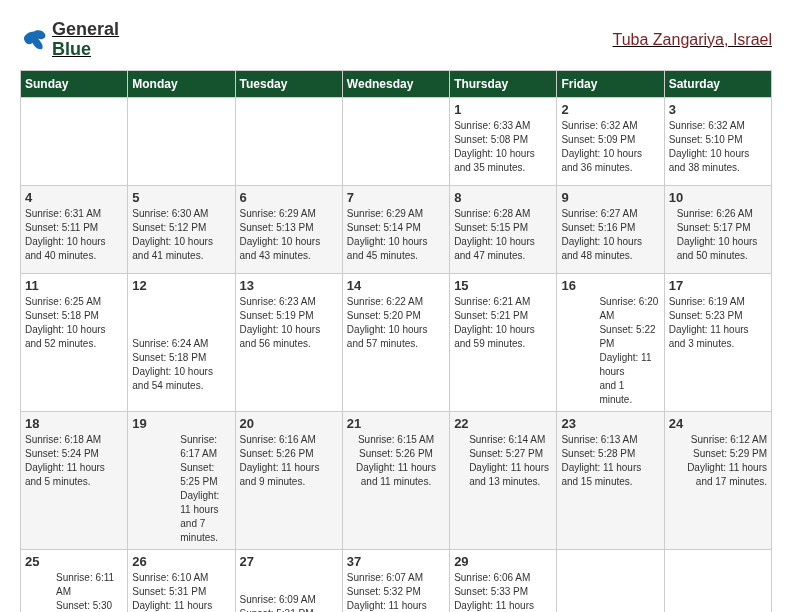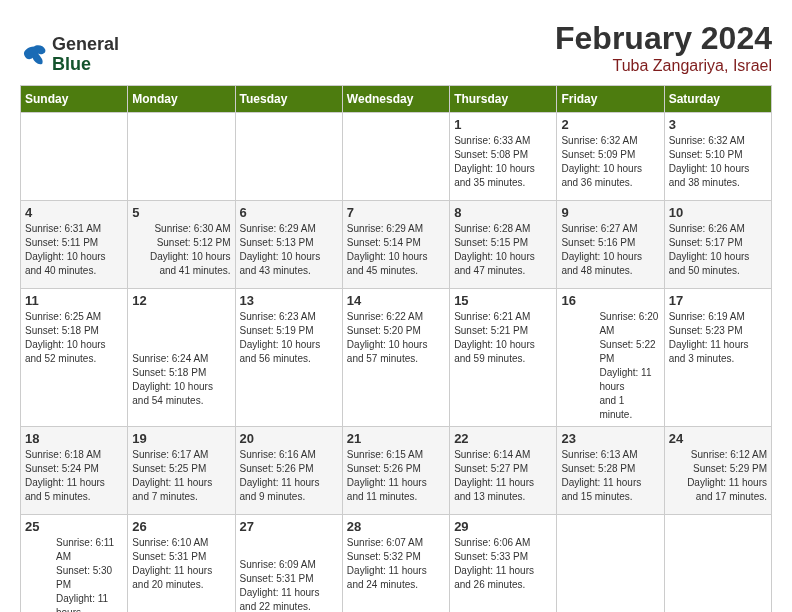--- a/index.html
+++ b/index.html
@@ -6,22 +6,23 @@
     body {
       font-family: Arial, sans-serif;
       background: #fff;
       width: 792px;
       min-height: 612px;
       padding: 20px;
     }
     .header {
       display: flex;
       justify-content: space-between;
-      align-items: flex-end;
+      align-items: center;
       margin-bottom: 10px;
+      text-decoration: underline;
     }
     .logo {
       display: flex;
       align-items: center;
       gap: 4px;
     }
     .logo-text {
       display: flex;
       flex-direction: column;
       font-size: 18px;
@@ -46,21 +47,21 @@
       font-size: 16px;
       font-weight: normal;
       color: #7f1d1d;
     }
     table {
       width: 100%;
       border-collapse: collapse;
       table-layout: fixed;
     }
     thead tr th {
-      background-color: #4d7c0f;
+      background-color: #14532d;
       color: #fff;
       font-size: 12px;
       font-weight: bold;
       padding: 6px 4px;
       text-align: left;
       border: 1px solid #ccc;
     }
     tbody tr td {
       vertical-align: top;
       border: 1px solid #ccc;
@@ -95,21 +96,20 @@
   <div class="logo">
     <svg class="logo-bird" viewBox="0 0 40 40">
       <path d="M20 8 C24 4, 34 6, 36 12 C38 18, 30 20, 26 18 C28 22, 34 26, 32 32 C28 36, 20 30, 18 24 C14 28, 8 26, 6 20 C4 14, 12 8, 20 8Z" fill="#1a6bb5"></path>
     </svg>
     <div class="logo-text">
       <span class="logo-general">General</span>
       <span class="logo-blue">Blue</span>
     </div>
   </div>
   <div class="title-block">
-    <h1>February 2024</h1>
     <h2>Tuba Zangariya, Israel</h2>
   </div>
 </div>
 
 <table>
   <thead>
     <tr>
     <th>Sunday</th>
         <th>Monday</th>
         <th>Tuesday</th>
@@ -150,21 +150,21 @@
       <tr>
         <td>
           <div class="day-number">4</div>
           <div class="day-info" style="white-space: pre-line;">Sunrise: 6:31 AM
 Sunset: 5:11 PM
 Daylight: 10 hours
 and 40 minutes.</div>
         </td>
         <td>
           <div class="day-number">5</div>
-          <div class="day-info" style="white-space: pre-line; text-align: right;">Sunrise: 6:30 AM
+          <div class="day-info" style="white-space: pre-line;">Sunrise: 6:30 AM
 Sunset: 5:12 PM
 Daylight: 10 hours
 and 41 minutes.</div>
         </td>
         <td>
           <div class="day-number">6</div>
           <div class="day-info" style="white-space: pre-line;">Sunrise: 6:29 AM
 Sunset: 5:13 PM
 Daylight: 10 hours
 and 43 minutes.</div>
@@ -185,21 +185,21 @@
         </td>
         <td>
           <div class="day-number">9</div>
           <div class="day-info" style="white-space: pre-line;">Sunrise: 6:27 AM
 Sunset: 5:16 PM
 Daylight: 10 hours
 and 48 minutes.</div>
         </td>
         <td>
           <div class="day-number">10</div>
-          <div class="day-info" style="white-space: pre-line;">Sunrise: 6:26 AM
+          <div class="day-info" style="white-space: pre-line; margin-left: 8px;">Sunrise: 6:26 AM
 Sunset: 5:17 PM
 Daylight: 10 hours
 and 50 minutes.</div>
         </td>
       </tr>
       <tr>
         <td>
           <div class="day-number">11</div>
           <div class="day-info" style="white-space: pre-line;">Sunrise: 6:25 AM
 Sunset: 5:18 PM
@@ -252,42 +252,42 @@
       <tr>
         <td>
           <div class="day-number">18</div>
           <div class="day-info" style="white-space: pre-line;">Sunrise: 6:18 AM
 Sunset: 5:24 PM
 Daylight: 11 hours
 and 5 minutes.</div>
         </td>
         <td>
           <div class="day-number">19</div>
-          <div class="day-info" style="white-space: pre-line;">Sunrise: 6:17 AM
+          <div class="day-info" style="white-space: pre-line; margin-left: 48px;">Sunrise: 6:17 AM
 Sunset: 5:25 PM
 Daylight: 11 hours
 and 7 minutes.</div>
         </td>
         <td>
           <div class="day-number">20</div>
           <div class="day-info" style="white-space: pre-line;">Sunrise: 6:16 AM
 Sunset: 5:26 PM
 Daylight: 11 hours
 and 9 minutes.</div>
         </td>
         <td>
           <div class="day-number">21</div>
-          <div class="day-info" style="white-space: pre-line;">Sunrise: 6:15 AM
+          <div class="day-info" style="white-space: pre-line; text-align: center;">Sunrise: 6:15 AM
 Sunset: 5:26 PM
 Daylight: 11 hours
 and 11 minutes.</div>
         </td>
         <td>
           <div class="day-number">22</div>
-          <div class="day-info" style="white-space: pre-line;">Sunrise: 6:14 AM
+          <div class="day-info" style="white-space: pre-line; margin-left: 15px;">Sunrise: 6:14 AM
 Sunset: 5:27 PM
 Daylight: 11 hours
 and 13 minutes.</div>
         </td>
         <td>
           <div class="day-number">23</div>
           <div class="day-info" style="white-space: pre-line;">Sunrise: 6:13 AM
 Sunset: 5:28 PM
 Daylight: 11 hours
 and 15 minutes.</div>
@@ -316,21 +316,21 @@
 and 20 minutes.</div>
         </td>
         <td>
           <div class="day-number">27</div>
           <div class="day-info" style="white-space: pre-line; margin-top: 24px;">Sunrise: 6:09 AM
 Sunset: 5:31 PM
 Daylight: 11 hours
 and 22 minutes.</div>
         </td>
         <td>
-          <div class="day-number">28</div>
+          <div class="day-number">37</div>
           <div class="day-info" style="white-space: pre-line;">Sunrise: 6:07 AM
 Sunset: 5:32 PM
 Daylight: 11 hours
 and 24 minutes.</div>
         </td>
         <td>
           <div class="day-number">29</div>
           <div class="day-info" style="white-space: pre-line;">Sunrise: 6:06 AM
 Sunset: 5:33 PM
 Daylight: 11 hours

